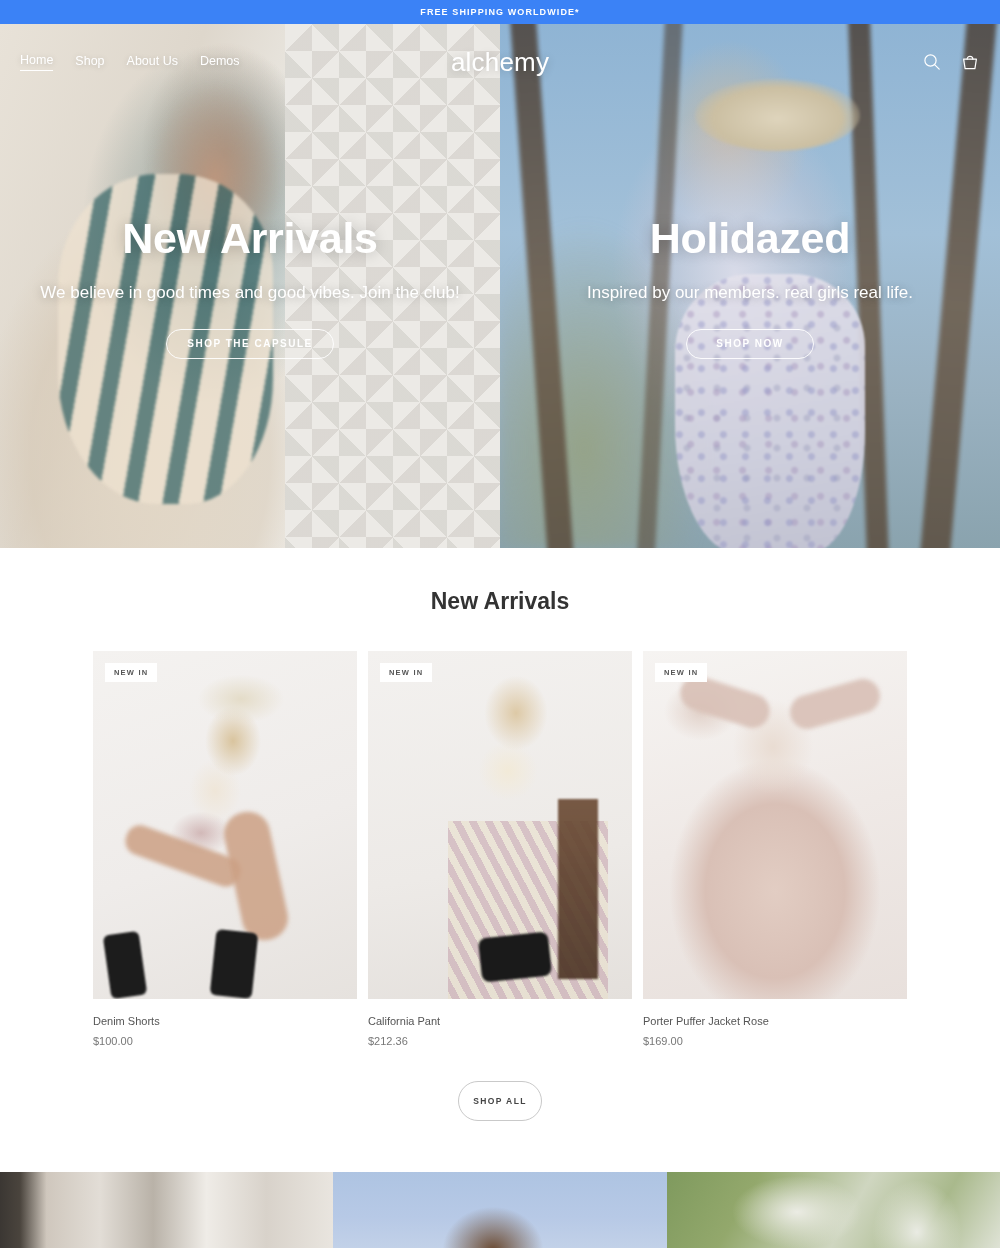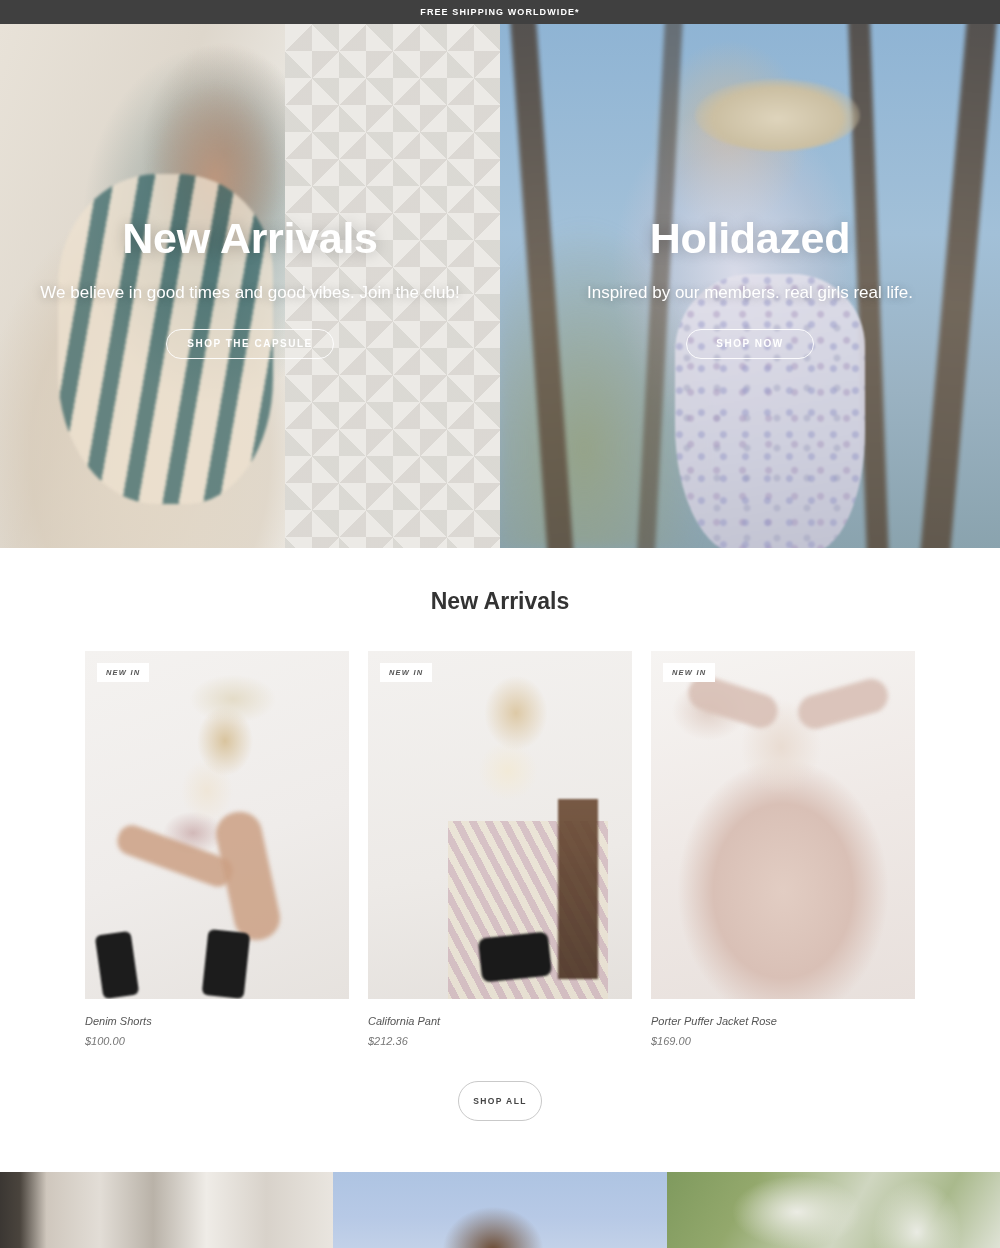--- a/index.html
+++ b/index.html
@@ -6,21 +6,21 @@
   html, body {
     width: 1000px; height: 1248px;
     background: #ffffff;
     font-family: "Liberation Sans", sans-serif;
     overflow: hidden;
   }
 
   
   .announce {
     height: 24px;
-    background: #404040;
+    background: #3b82f6;
     display: flex; align-items: center; justify-content: center;
   }
   .announce-text {
     color: #ffffff;
     font-size: 9px;
     font-weight: bold;
     letter-spacing: 1.1px;
   }
 
   
@@ -155,23 +155,22 @@
   
   .section {
     position: absolute; left: 0; top: 560px; width: 1000px;
     background: #ffffff; padding-top: 28px;
   }
   .section-title {
     text-align: center; font-size: 23px; font-weight: bold;
     color: #333333; margin-bottom: 36px;
   }
   .products {
-    display: flex; justify-content: center; gap: 19px;
+    display: flex; justify-content: center; gap: 11px;
     padding: 0 85px;
-    font-style: italic;
   }
   .card { width: 264px; }
   .card-img {
     position: relative; width: 264px; height: 348px; overflow: hidden;
     background: #f2f0ef;
   }
   .badge {
     position: absolute; left: 12px; top: 12px; z-index: 2;
     background: #ffffff; color: #555555;
     font-size: 7.5px; font-weight: bold; letter-spacing: 1.2px;
@@ -312,20 +311,45 @@
         <div class="hero-title">Holidazed</div>
         <div class="hero-sub">Inspired by our members. real girls real life.</div>
         <div class="hero-btn">SHOP NOW</div>
       </div>
     </div>
 
   </div>
 
   <div class="hero-inset"></div>
 
+  <div class="header">
+    <div class="nav">
+      <a class="nav-link active" href="#">Home</a>
+      <a class="nav-link" href="#">Shop</a>
+      <a class="nav-link" href="#">About Us</a>
+      <a class="nav-link" href="#">Demos</a>
+    </div>
+
+    <div class="logo">alchemy</div>
+
+    <div class="header-icons">
+      <span class="icon-btn">
+        <svg width="20" height="20" viewBox="0 0 20 20" fill="none">
+          <circle cx="8.5" cy="8.5" r="5.6" stroke="#ffffff" stroke-width="1.2"></circle>
+          <line x1="12.6" y1="12.6" x2="17.2" y2="17.2" stroke="#ffffff" stroke-width="1.2" stroke-linecap="round"></line>
+        </svg>
+      </span>
+      <span class="icon-btn">
+        <svg width="20" height="20" viewBox="0 0 20 20" fill="none">
+          <path d="M3.6 7.2h12.8l-1.5 9.4H5.1L3.6 7.2z" stroke="#ffffff" stroke-width="1.2" stroke-linejoin="round"></path>
+          <path d="M7.1 7.2a2.9 2.9 0 0 1 5.8 0" stroke="#ffffff" stroke-width="1.2" stroke-linecap="round"></path>
+        </svg>
+      </span>
+    </div>
+  </div>
 
 </div>
 
 <div class="section">
   <div class="section-title">New Arrivals</div>
 
   <div class="products">
 
     <div class="card">
       <div class="card-img">

